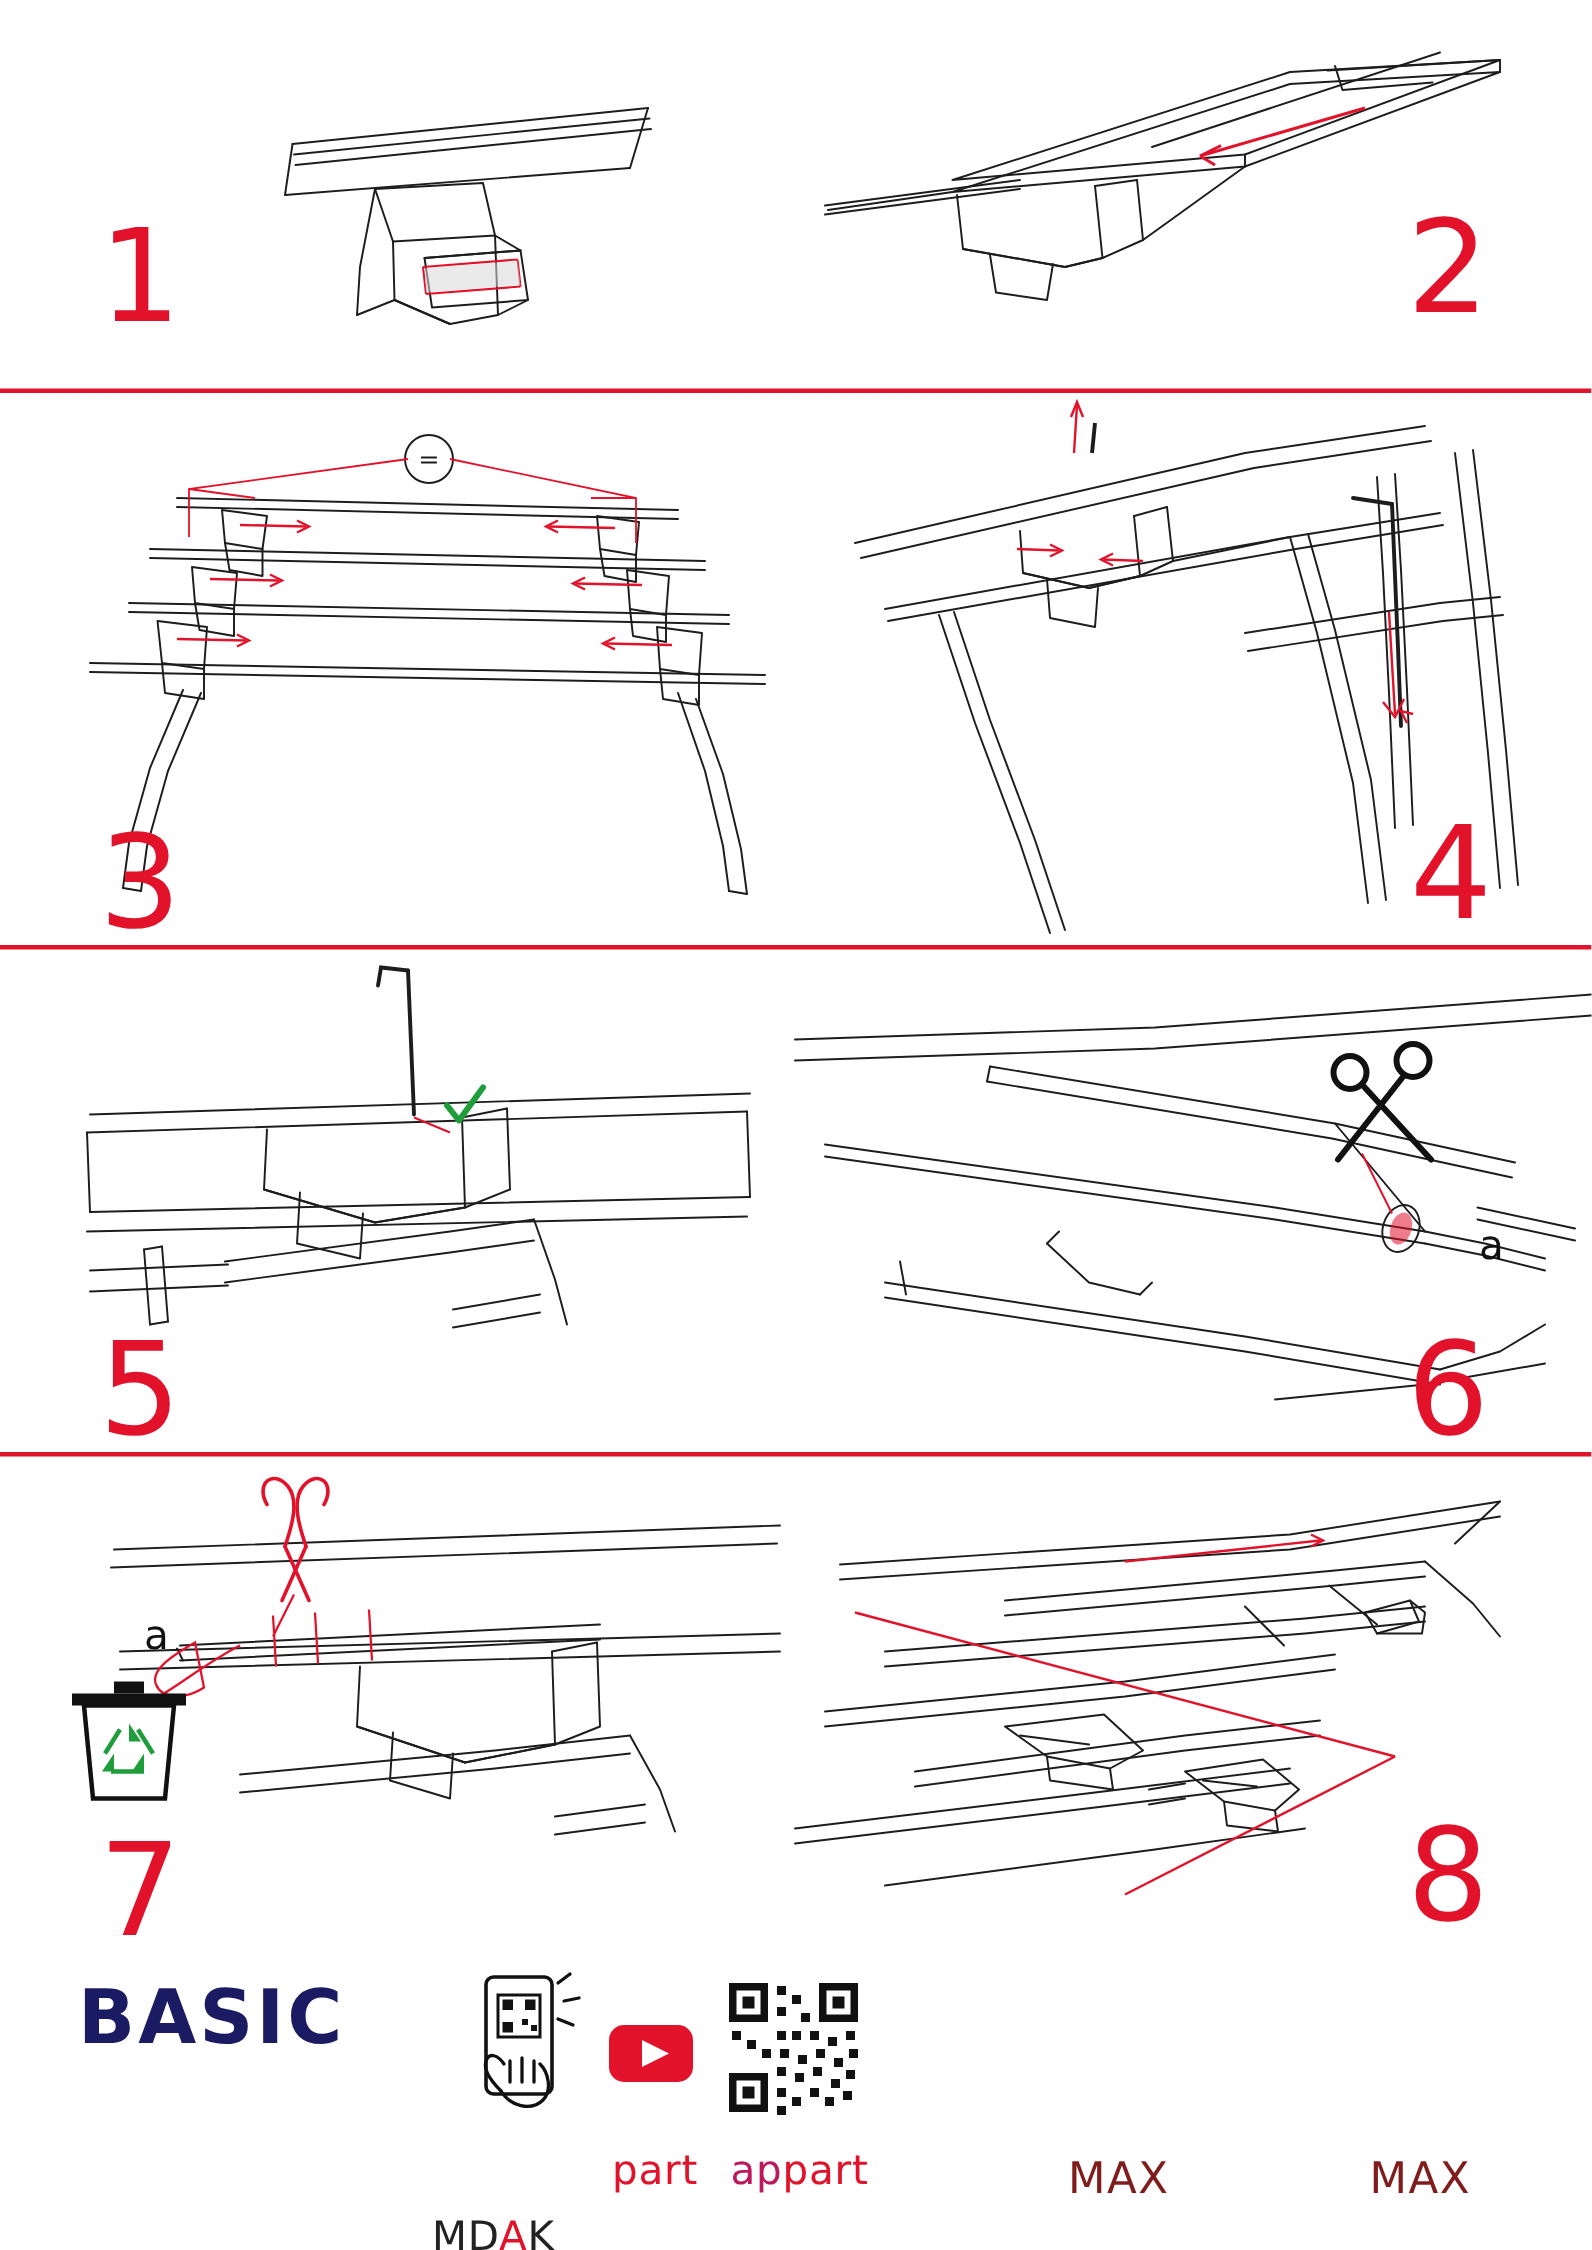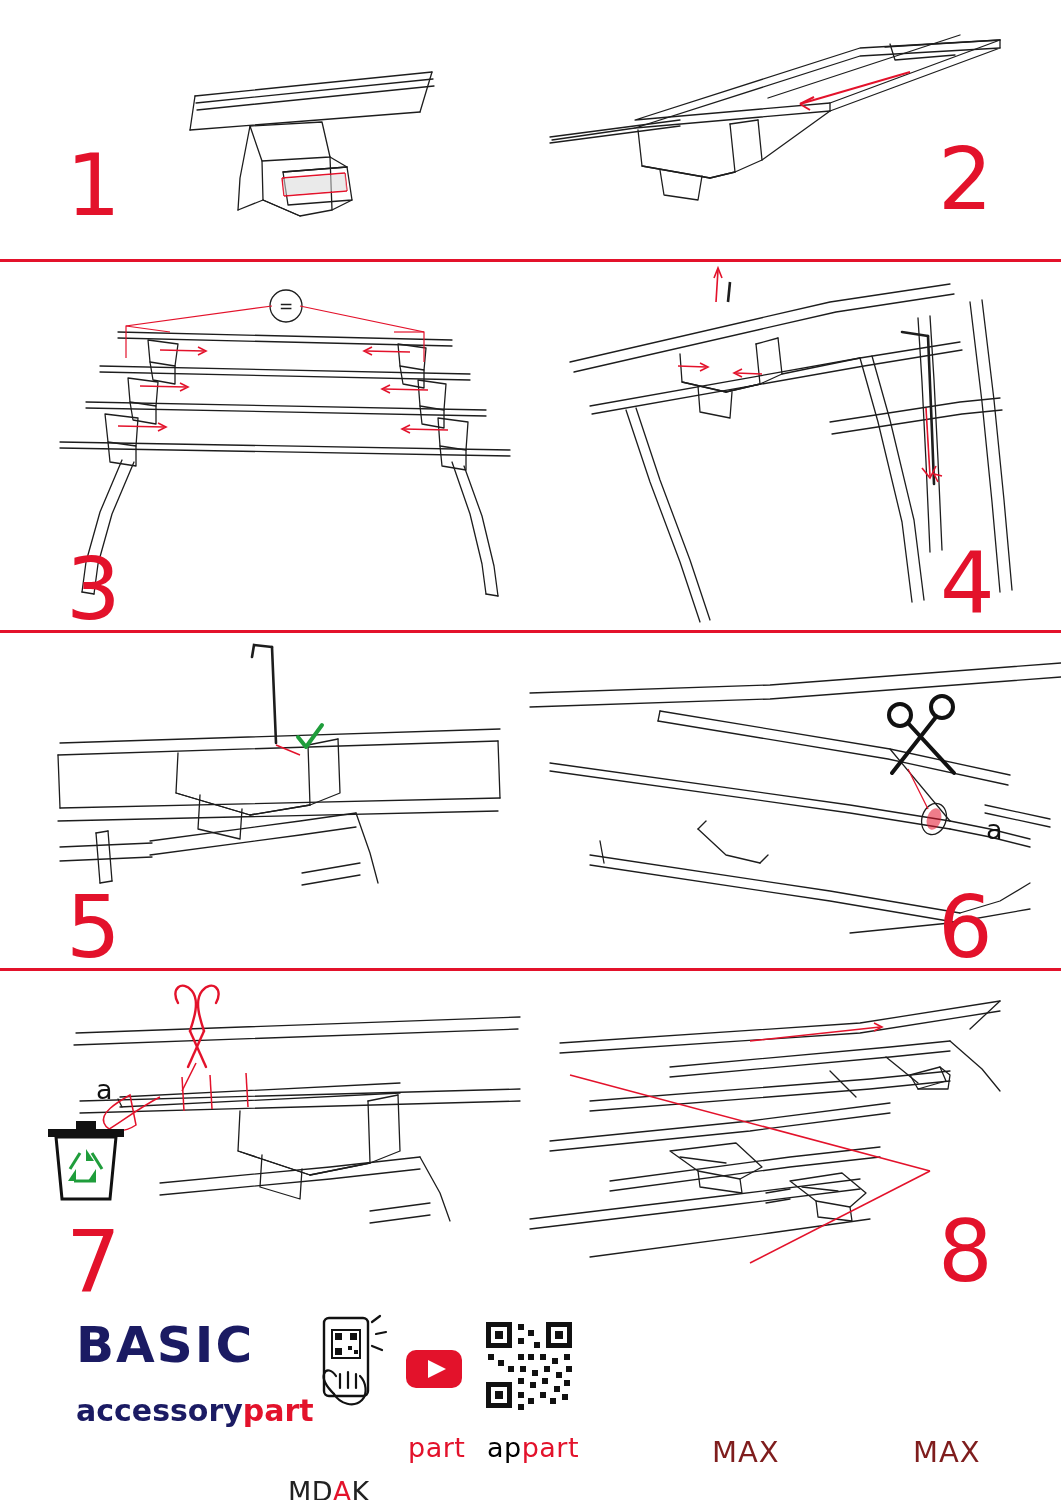--- a/index.html
+++ b/index.html
@@ -21,41 +21,41 @@
     position:absolute;color:#e3122b;font-size:86px;line-height:1;
     font-family:"DejaVu Sans", sans-serif;font-weight:400;
   }
 
   
   .panel{position:absolute;}
   .panel svg{display:block;overflow:visible;}
 
   
   .footer{position:absolute;left:0;top:1290px;width:1061px;height:210px;}
-  .brand{position:absolute;left:76px;top:30px;}
+  .brand{position:absolute;left:52px;top:30px;}
   .brand .basic{
     font-family:"DejaVu Sans", sans-serif;font-weight:700;font-size:50px;
     letter-spacing:2px;color:#1b1b63;line-height:1;
   }
   .brand .accessory{
     margin-top:26px;font-family:"DejaVu Sans", sans-serif;font-weight:700;
     font-size:30px;line-height:1;
   }
   .brand .accessory .a{color:#1b1b63;}
   .brand .accessory .b{color:#e3122b;}
 
   .logo-lbl{
     position:absolute;font-family:"DejaVu Sans", sans-serif;font-size:27px;
     font-weight:500;letter-spacing:.5px;
   }
   .mdak{left:288px;top:142px;color:#222;margin-top:44px;}
   .mdak .red{color:#e3122b;}
   .ipqi{left:408px;top:142px;color:#e3122b;font-weight:400;}
   .apline{left:487px;top:142px;color:#e3122b;}
-  .apline .dark{color:#000000;}
+  .apline .dark{color:#be185d;}
 
   .maxlbl{
     position:absolute;font-family:"DejaVu Sans", sans-serif;font-size:29px;
     color:#7f1d1d;letter-spacing:1px;
   }
   .maxweight{left:712px;top:145px;}
   .maxspeed{left:913px;top:145px;}
 
   .kgtext{
     font-family:"DejaVu Sans", sans-serif;font-size:27px;fill:#e3122b;font-weight:700;
@@ -416,23 +416,20 @@
         <path d="M344 52 L352 56 L344 60"></path>
       </g>
     </svg>
   </div>
   <div class="stepnum" style="left:938px;top:1208px;">8</div>
 
   <div class="footer">
 
     <div class="brand">
       <div class="basic">BASIC</div>
-      <div class="accessory">
-        <span class="a">accessory</span><span class="b">part</span>
-      </div>
     </div>
 
     <div class="panel" style="left:310px;top:22px;width:80px;height:110px;">
       <svg width="80" height="110" viewBox="0 0 80 110">
         <rect x="14" y="6" width="44" height="78" rx="5" fill="none" stroke="#111" stroke-width="2.4"></rect>
         <rect x="22" y="18" width="28" height="28" fill="none" stroke="#111" stroke-width="2"></rect>
         <g fill="#111">
           <rect x="25" y="21" width="7" height="7"></rect>
             <rect x="40" y="21" width="7" height="7"></rect>
           <rect x="25" y="36" width="7" height="7"></rect>

